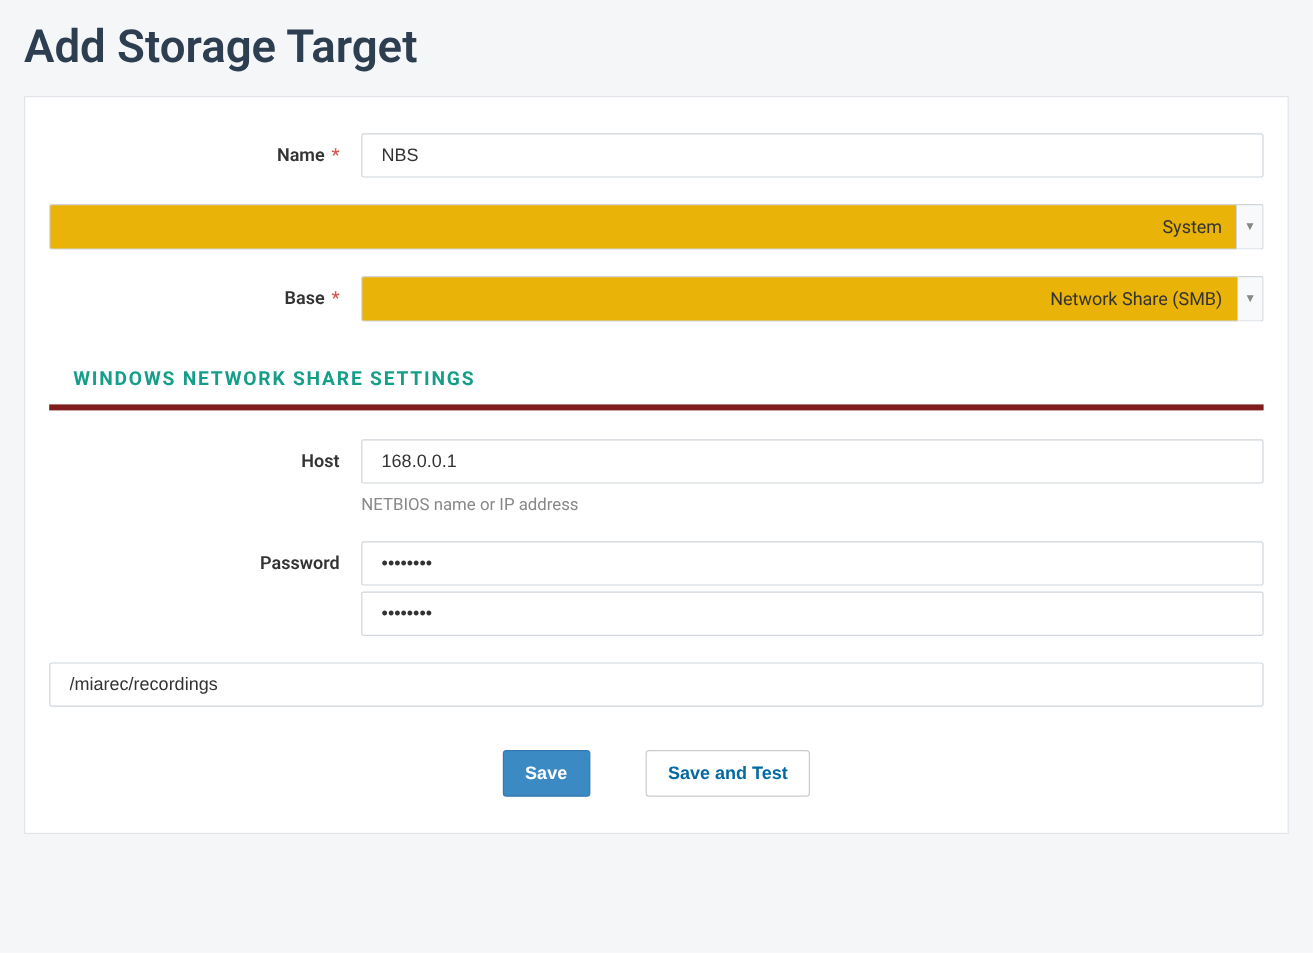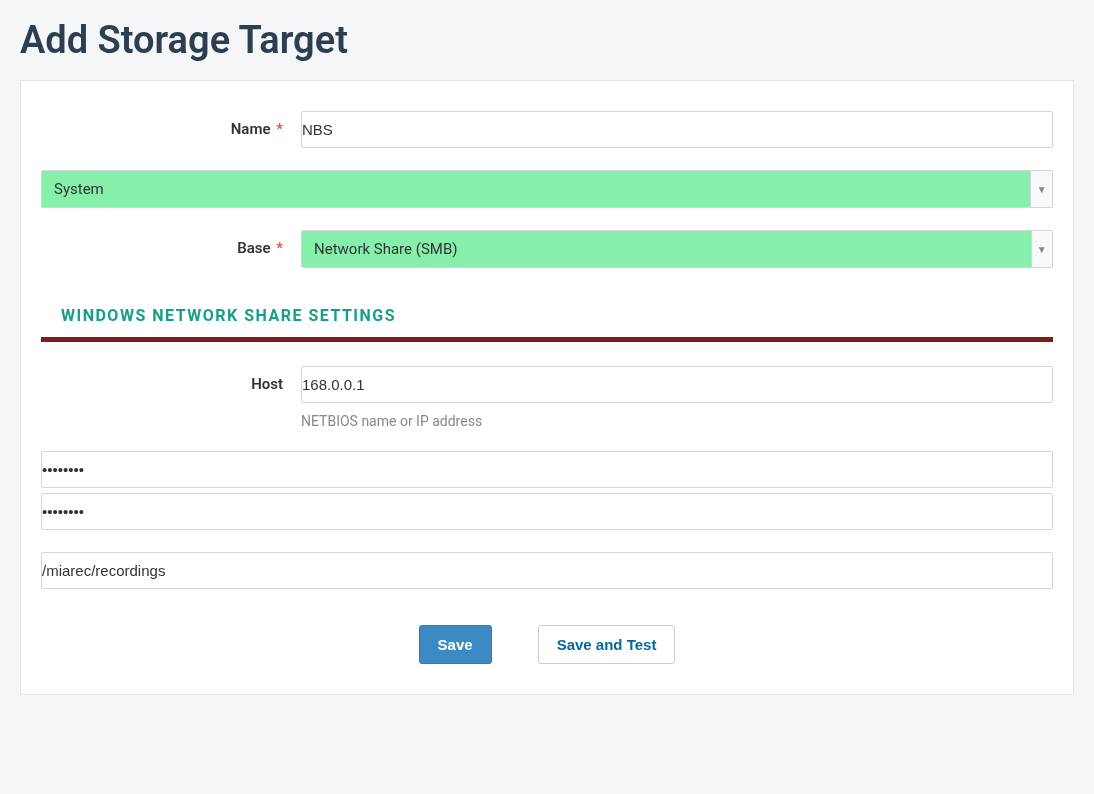--- a/index.html
+++ b/index.html
@@ -43,41 +43,42 @@
     .form-label .required {
       color: #d9534f;
       margin-left: 2px;
     }
     .form-control-wrap {
       flex: 1;
       padding-right: 0;
     }
     .form-input {
       width: 100%;
-      padding: 9px 0;
+      padding: 9px 16px;
       border: 1px solid #d0d5dc;
       border-radius: 2px;
       font-size: 15px;
       color: #333;
       background: #fff;
     }
     .form-select-wrap {
       position: relative;
       width: 100%;
       display: flex;
     }
     .form-select {
       width: 100%;
       padding: 9px 12px;
       border: 1px solid #d0d5dc;
       border-radius: 2px 0 0 2px;
       font-size: 15px;
       color: #333;
-      background: #86efac;
+      background: #eab308;
       appearance: none;
+      text-align: right;
     }
     .select-arrow {
       width: 22px;
       border: 1px solid #d0d5dc;
       border-left: none;
       border-radius: 0 2px 2px 0;
       background: #f8f9fa;
       display: flex;
       align-items: center;
       justify-content: center;
@@ -174,20 +175,23 @@
       <span>Host</span>
     </label>
     <div class="form-control-wrap">
       <input type="text" class="form-input" value="168.0.0.1" style="">
       <div class="help-text">NETBIOS name or IP address</div>
     </div>
   </div>
 
 
   <div class="form-row password-group">
+    <label class="form-label">
+      <span>Password</span>
+    </label>
     <div class="form-control-wrap">
       <input type="password" class="form-input" value="••••••••" style="">
       <input type="password" class="form-input" value="••••••••" style="">
     </div>
   </div>
 
   <div class="form-row">
     <div class="form-control-wrap">
       <input type="text" class="form-input" value="/miarec/recordings" style="">
     </div>

